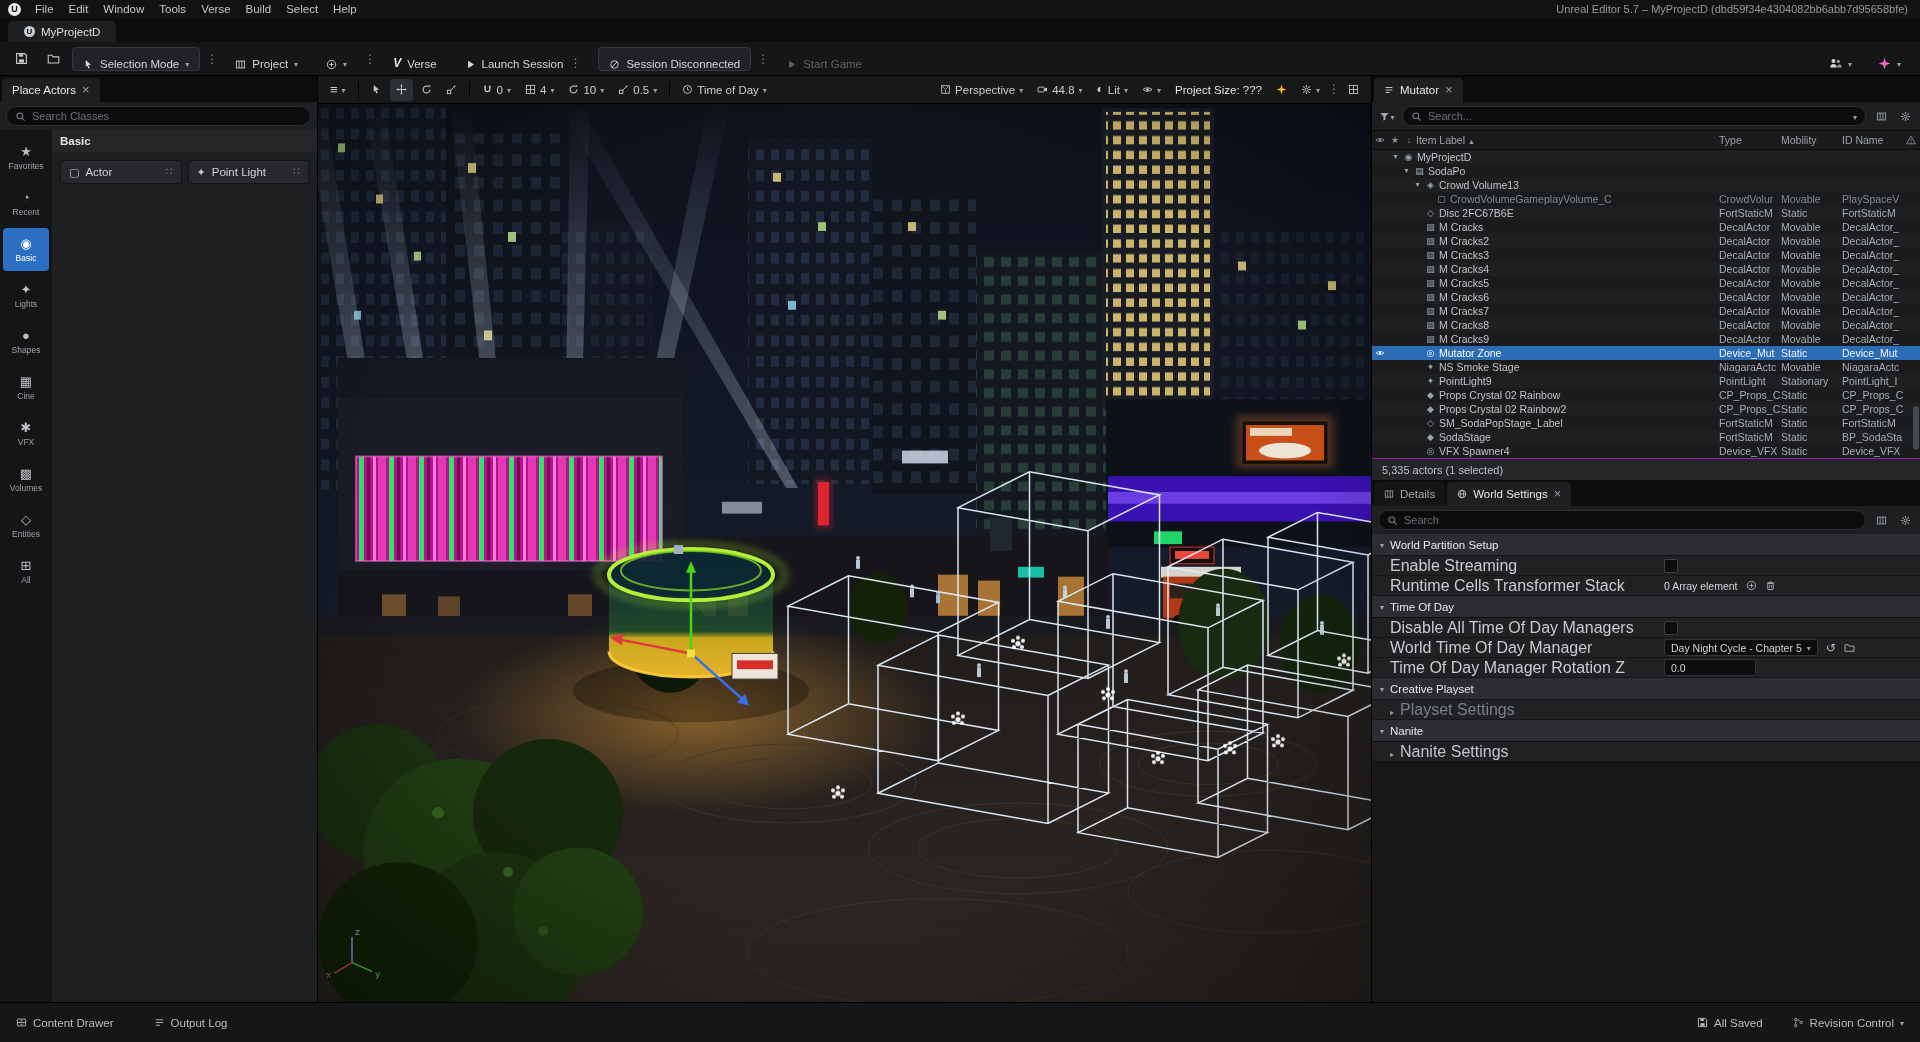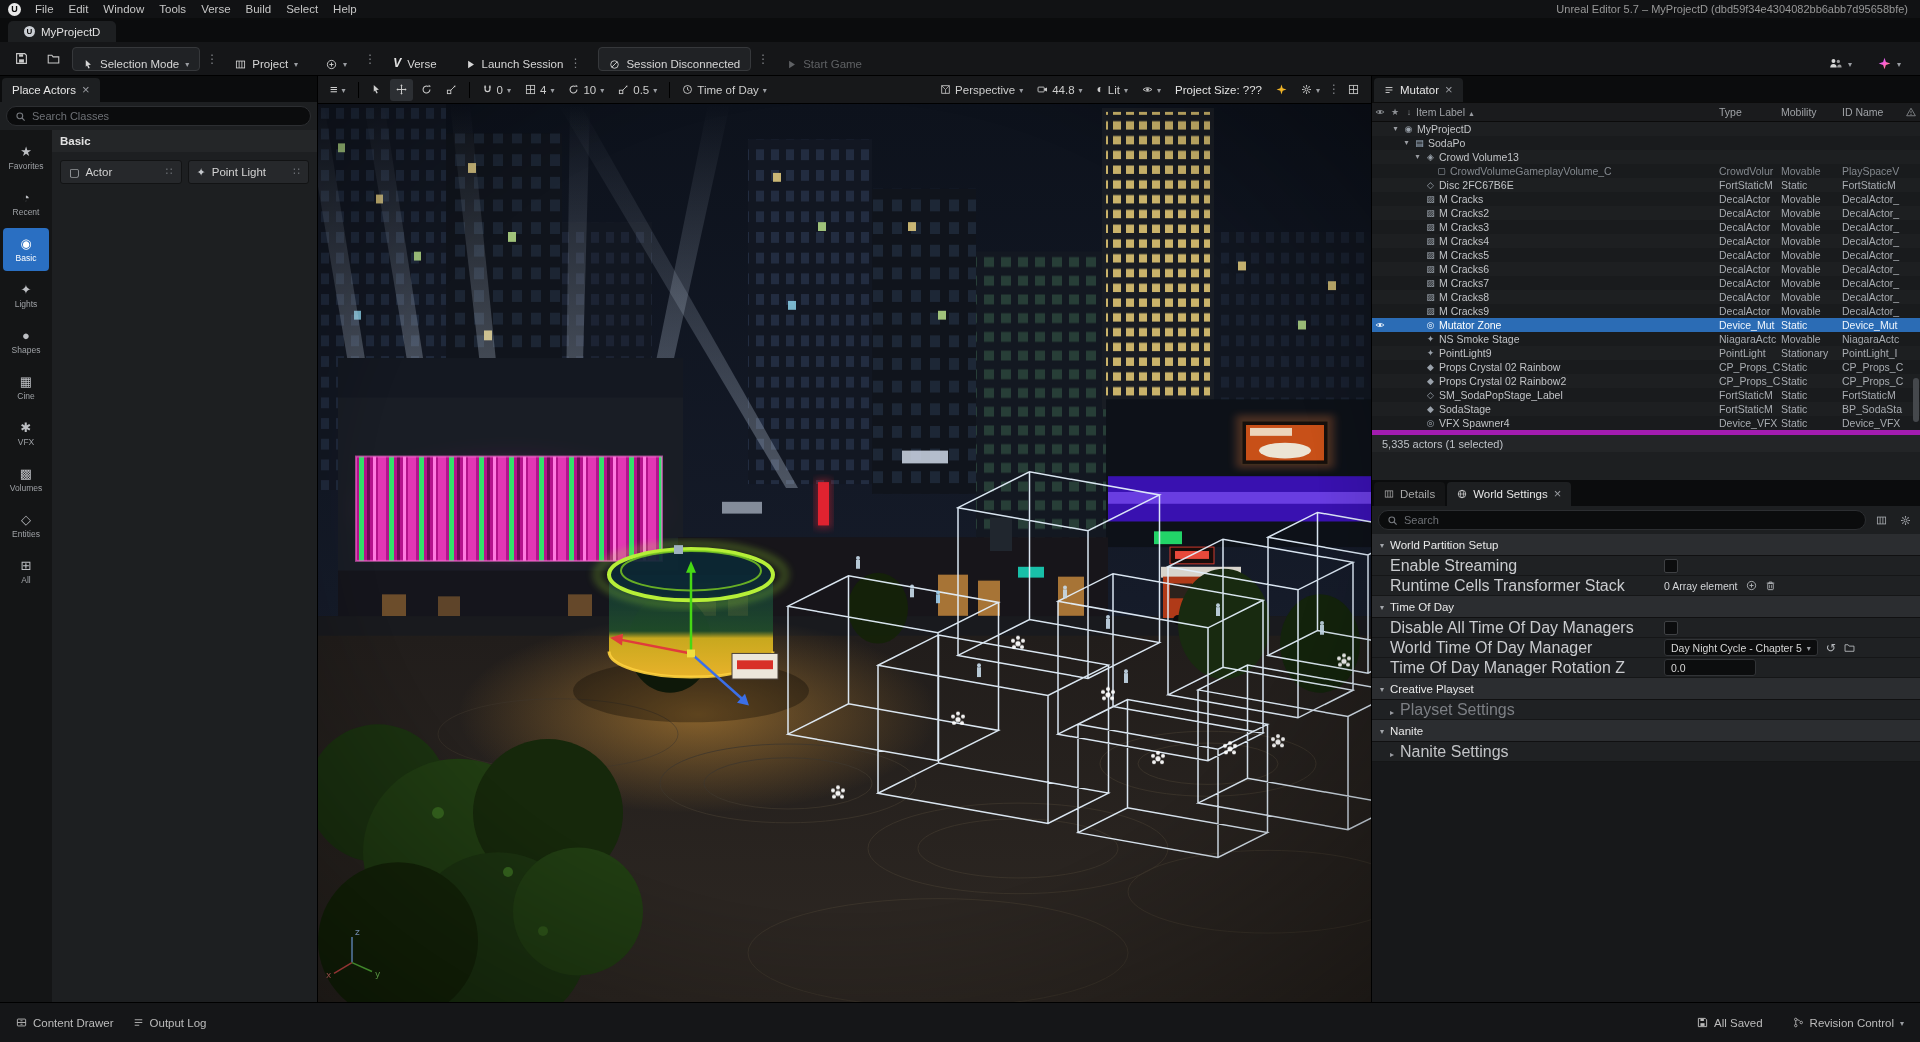--- a/index.html
+++ b/index.html
@@ -108,21 +108,21 @@
 .o-eyec .ic{opacity:0;color:#eaf2fa}
 .orow.selected .o-eyec .ic{opacity:1}
 .o-label{display:flex;align-items:center;gap:3px;overflow:hidden;white-space:nowrap;min-width:0}
 .o-exp{width:9px;color:#9a9da2;font-size:8px;text-align:center;flex:none}
 .o-ic{width:11px;font-size:9px;color:#9aa2ab;text-align:center;flex:none}
 .orow.folder .o-ic{color:#9fb0c2}
 .orow.dim .o-txt,.orow.dim .o-col{color:#84898f}
 .o-col{overflow:hidden;white-space:nowrap;color:#a8acb1;font-size:10.5px}
 .orow.selected .o-col,.orow.selected .o-ic{color:#eef5fc}
 .o-scroll{position:absolute;right:1px;bottom:8px;width:6px;height:44px;border-radius:3px;background:#45484c}
-.o-status{height:22px;display:flex;align-items:center;padding:0 10px;background:#232527;border-top:5px solid #a21caf;
+.o-status{height:22px;display:flex;align-items:center;padding:0 10px;background:#232527;border-top:1px solid #a21caf;
   font-size:11px;color:#bdc1c6;flex:none}
 
 
 #details{flex:1;display:flex;flex-direction:column;min-height:0;background:#fdba74}
 #d-content{flex:1;overflow:hidden;background:#17181a}
 .dsec-h{height:22px;background:#2b2d30;display:flex;align-items:center;gap:6px;padding:0 8px;
   font-size:11.5px;font-weight:normal;color:#e8e8e8;border-bottom:1px solid #101011}
 .drow{height:20px;display:grid;grid-template-columns:288px 1fr;align-items:center;background:#1f2123;border-bottom:1px solid #151617}
 .dlab{padding-left:18px;font-size:16px;color:#c9cbce;overflow:hidden;white-space:nowrap}
 .drow.sub .dlab{display:flex;align-items:center;gap:6px;color:#c2c4c7}
@@ -130,21 +130,21 @@
 .dval{display:flex;align-items:center;gap:8px;padding-left:4px;font-size:10.5px;color:#d2d4d7}
 .checkbox{width:14px;height:14px;background:#0c0d0e;border:1px solid #3e4043;border-radius:2px}
 .dd{height:17px;min-width:114px;background:#0c0d0e;border:1px solid #323437;border-radius:3px;
   display:flex;align-items:center;gap:5px;padding:0 6px;font-size:10.5px;color:#d6d6d6;white-space:nowrap}
 .dinput{height:17px;width:92px;background:#0c0d0e;border:1px solid #323437;border-radius:3px;
   display:flex;align-items:center;padding:0 6px;font-size:10.5px;color:#d6d6d6}
 .dicon{color:#b4b7bb;display:inline-flex;align-items:center}
 
 
 #statusbar{height:40px;background:#151618;border-top:1px solid #000;display:flex;align-items:center;
-  padding:16px 8px;gap:3px;flex:none}
+  padding:16px 8px;gap:24px;flex:none}
 .sbtn{display:inline-flex;align-items:center;gap:6px;font-size:11.5px;color:#bcbcbc;height:22px;padding:0 8px;border-radius:3px}
 .s-right{margin-left:auto;display:flex;align-items:center;gap:14px}
 </style>
 </head>
 <body>
 
 <svg width="0" height="0" style="position:absolute" aria-hidden="true">
 <defs>
 <symbol id="i-search" viewBox="0 0 16 16">
         <circle cx="7" cy="7" r="4.2" fill="none" stroke="currentColor" stroke-width="1.6"></circle>
@@ -875,20 +875,45 @@
       <div id="outliner">
         <div class="panel-tabs">
           <div class="ptab active">
             <svg class="ic xs">
                 <use href="#i-log"></use>
               </svg>
             <span>Mutator</span>
             <span class="g xx"></span>
           </div>
         </div>
+        <div class="search-row">
+          <span class="mini-btn">
+              <svg class="ic sm">
+                <use href="#i-funnel"></use>
+              </svg>
+              <span class="g chev"></span>
+            </span>
+          <div class="search-pill">
+            <svg class="ic sm">
+                <use href="#i-search"></use>
+              </svg>
+            <input placeholder="Search..." style="">
+            <span class="g chev"></span>
+          </div>
+          <span class="mini-btn">
+              <svg class="ic sm">
+                <use href="#i-cols"></use>
+              </svg>
+            </span>
+          <span class="mini-btn">
+              <svg class="ic sm">
+                <use href="#i-gear"></use>
+              </svg>
+            </span>
+        </div>
         <div class="o-colhead">
           <span class="hic">
               <svg class="ic xs">
                 <use href="#i-eye"></use>
               </svg>
             </span>
           <span class="hic g" style="font-size:9px">★</span>
           <span class="hic g" style="font-size:9px">↓</span>
           <span><span>Item Label</span> <span class="g asc"></span></span>
           <span>Type</span>

